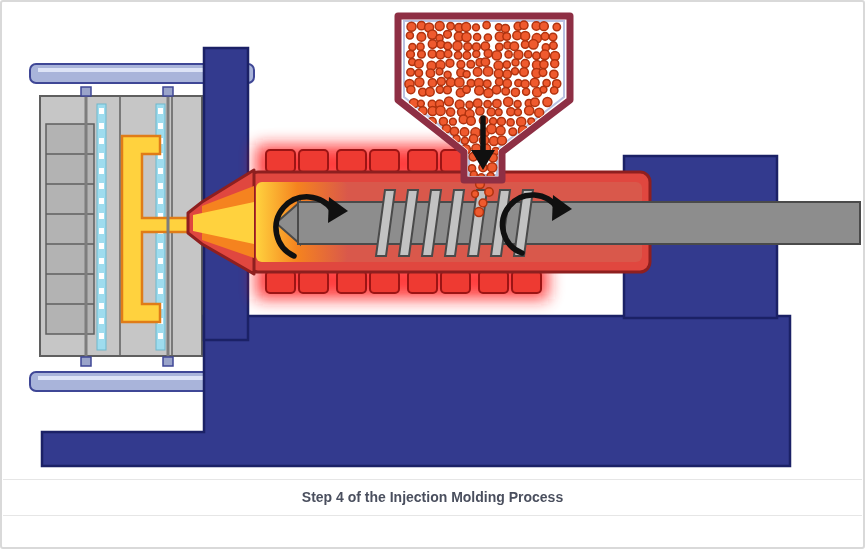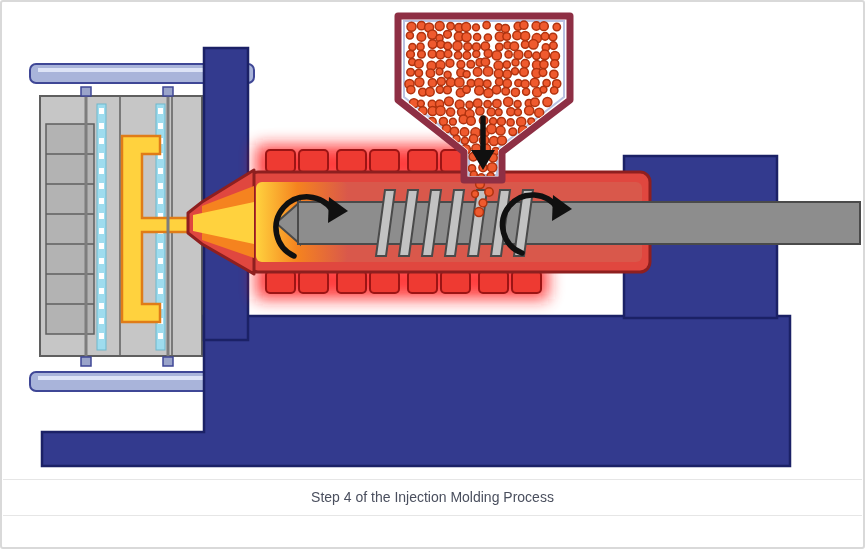--- a/index.html
+++ b/index.html
@@ -3,21 +3,21 @@
 <meta charset="utf-8">
 <style>
   html,body{margin:0;padding:0;background:#fff;}
   .figure{position:relative;width:865px;height:549px;box-sizing:border-box;
           border:2px solid var(--border-gray,#d9d9d9);border-radius:3px;background:#fff;
           font-family:"Liberation Sans",sans-serif;overflow:hidden;}
   .diagram-area{position:absolute;top:2px;left:0;width:861px;height:474px;}
   .divider{position:absolute;left:1px;right:1px;height:1px;background:var(--divider-gray,#e6e6e6);}
   .divider.top{top:477px;} .divider.bottom{top:513px;}
   .caption{position:absolute;top:478px;left:0;width:100%;height:35px;line-height:35px;
-           text-align:center;font-size:14px;color:var(--caption-text,#4a4f5e);}
+           text-align:center;font-size:14px;color:var(--caption-text,#4a4f5e);font-weight:bold;}
 
   
   .rail{fill:var(--rail);stroke:var(--rail-stroke);stroke-width:2;}
   .rail-hi{stroke:var(--rail-highlight);stroke-width:4;}
   .navy-shape{fill:var(--navy);stroke:var(--navy-dark);stroke-width:2.5;}
   .mold-outer{fill:var(--mold-gray);stroke:var(--mold-stroke);stroke-width:2;}
   .mold-stack{fill:var(--mold-stack);stroke:var(--mold-stroke);stroke-width:1.5;}
   .mold-line{stroke:var(--mold-stroke);stroke-width:1.5;}
   .coolant{fill:var(--coolant-cyan);stroke:var(--coolant-edge);stroke-width:1;}
   .coolant-dash{stroke:#ffffff;stroke-width:5;stroke-dasharray:6 9;}

